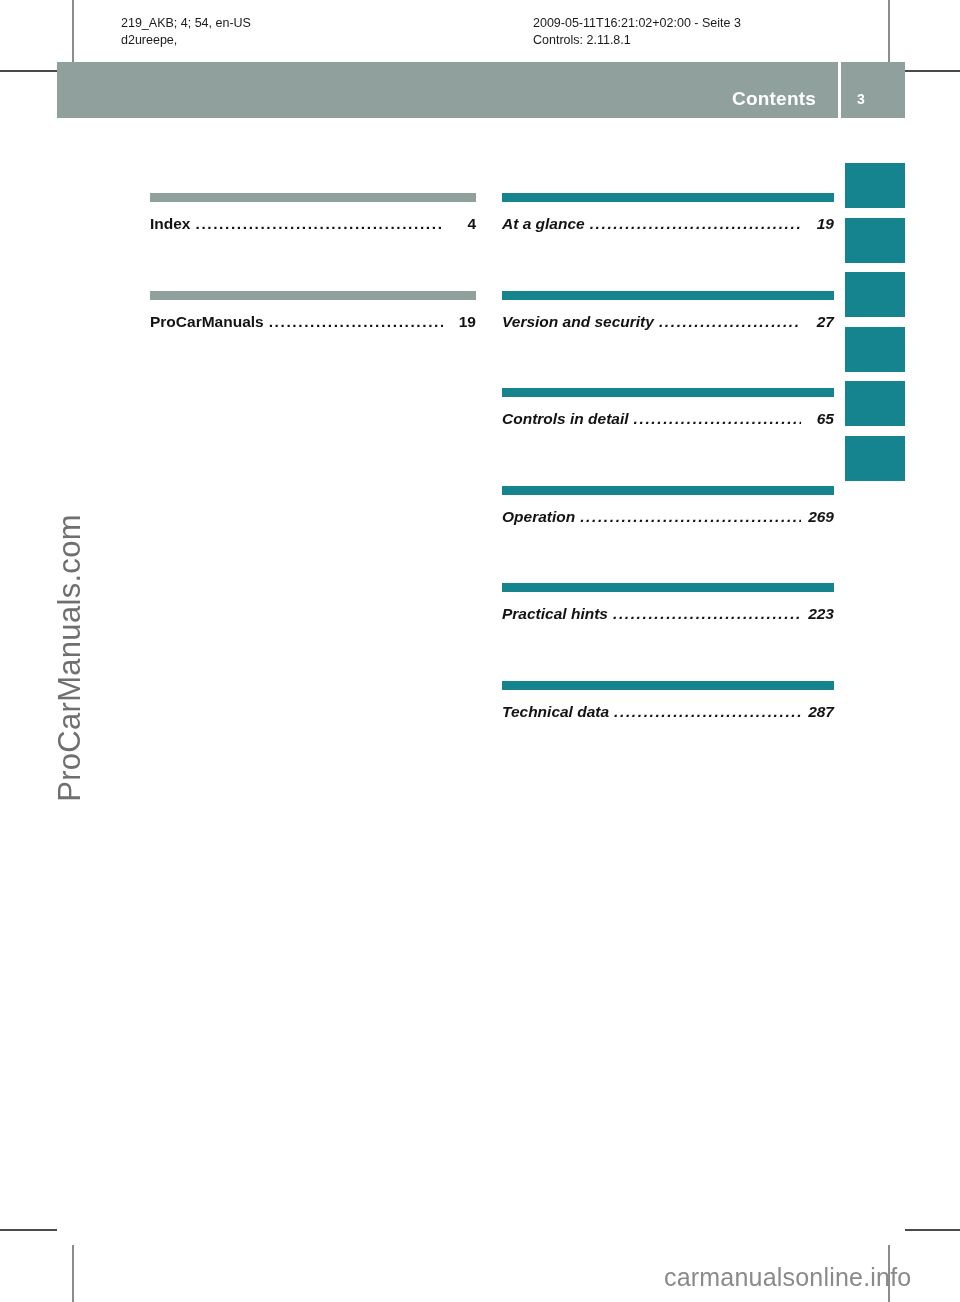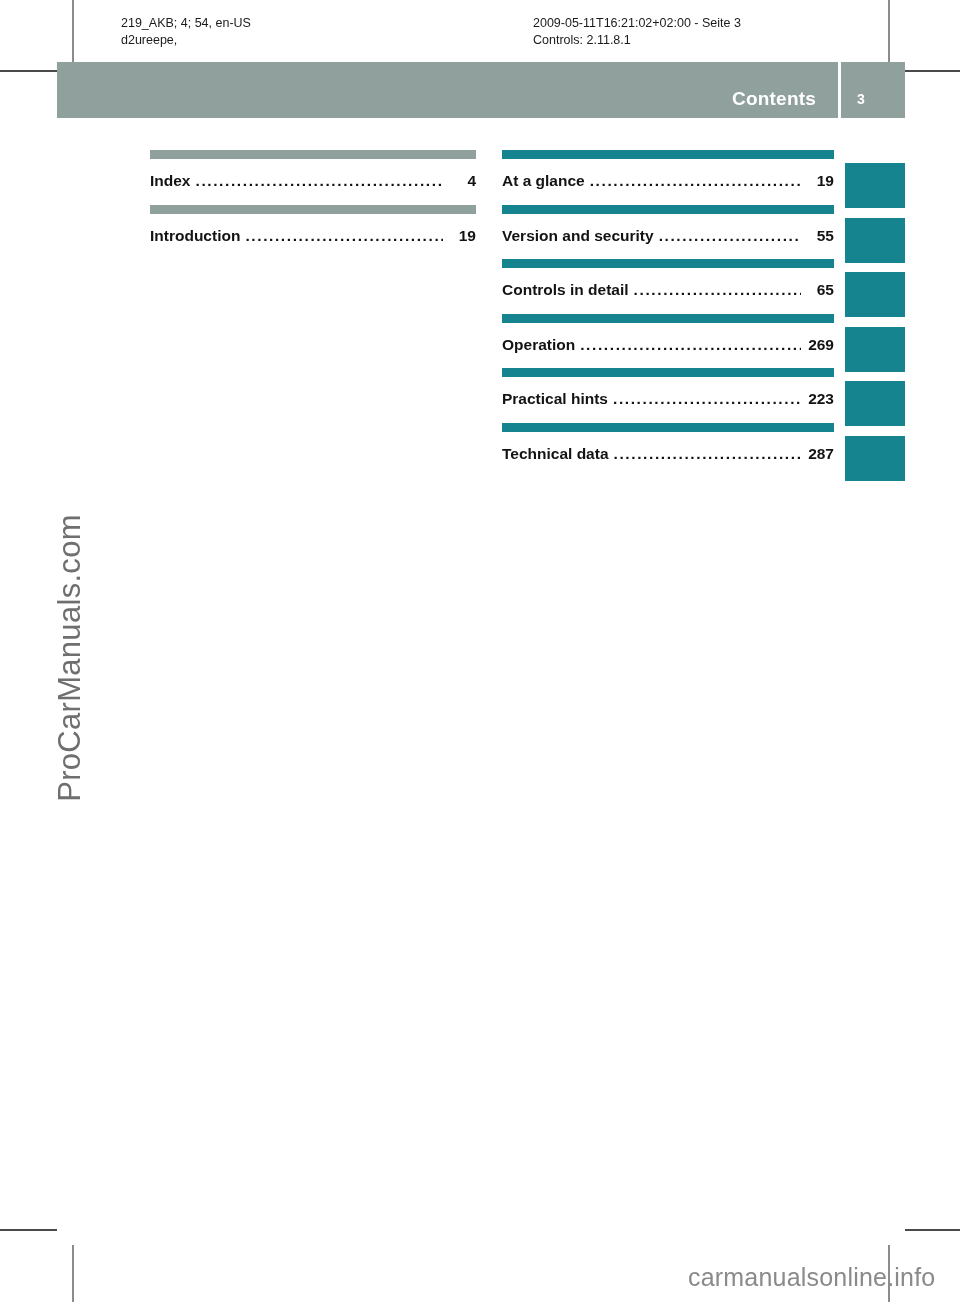--- a/index.html
+++ b/index.html
@@ -79,25 +79,26 @@
     font-size: 14px;
     font-weight: bold;
   }
 
   
   .toc-col {
     position: absolute;
     top: 150px;
   }
   .toc-col.left  { left: 150px; width: 326px; }
-  .toc-col.right { left: 502px; width: 332px; }
+  .toc-col.right { left: 502px; width: 332px; font-style: italic; }
 
   .toc-entry {
     position: relative;
     height: 54.5px;
+    margin-top: 43px;
   }
   .toc-rule {
     position: absolute;
     left: 0;
     top: 0;
     width: 100%;
     height: 9px;
   }
   .toc-rule.gray { background: #8fa09d; }
   .toc-rule.teal { background: #16848f; }
@@ -147,21 +148,21 @@
     width: 330px;
     text-align: center;
     transform: rotate(-90deg);
     color: #6f6f6f;
     font-size: 31px;
     letter-spacing: 0.3px;
     font-family: "Liberation Sans", sans-serif;
   }
   .watermark-bottom {
     position: absolute;
-    left: 688px;
+    left: 664px;
     top: 1263px;
     color: #8a8a8a;
     font-size: 25px;
     letter-spacing: 0.2px;
     font-family: "Liberation Sans", sans-serif;
   }
 </style>
 </head>
 <body>
 
@@ -198,42 +199,42 @@
       <div class="toc-rule gray"></div>
       <div class="toc-line">
         <span class="toc-label">Index</span>
         <span class="toc-dots">.................................................................</span>
         <span class="toc-page">4</span>
       </div>
     </div>
     <div class="toc-entry">
       <div class="toc-rule gray"></div>
       <div class="toc-line">
-        <span class="toc-label">Introduction</span>
+        <span class="toc-label">ProCarManuals</span>
         <span class="toc-dots">.................................................................</span>
         <span class="toc-page">19</span>
       </div>
     </div>
   </div>
 
 <div class="toc-col right" id="toc-right">
     <div class="toc-entry">
       <div class="toc-rule teal"></div>
       <div class="toc-line">
         <span class="toc-label">At a glance</span>
         <span class="toc-dots">.................................................................</span>
         <span class="toc-page">19</span>
       </div>
     </div>
     <div class="toc-entry">
       <div class="toc-rule teal"></div>
       <div class="toc-line">
         <span class="toc-label">Version and security</span>
         <span class="toc-dots">.................................................................</span>
-        <span class="toc-page">55</span>
+        <span class="toc-page">27</span>
       </div>
     </div>
     <div class="toc-entry">
       <div class="toc-rule teal"></div>
       <div class="toc-line">
         <span class="toc-label">Controls in detail</span>
         <span class="toc-dots">.................................................................</span>
         <span class="toc-page">65</span>
       </div>
     </div>

